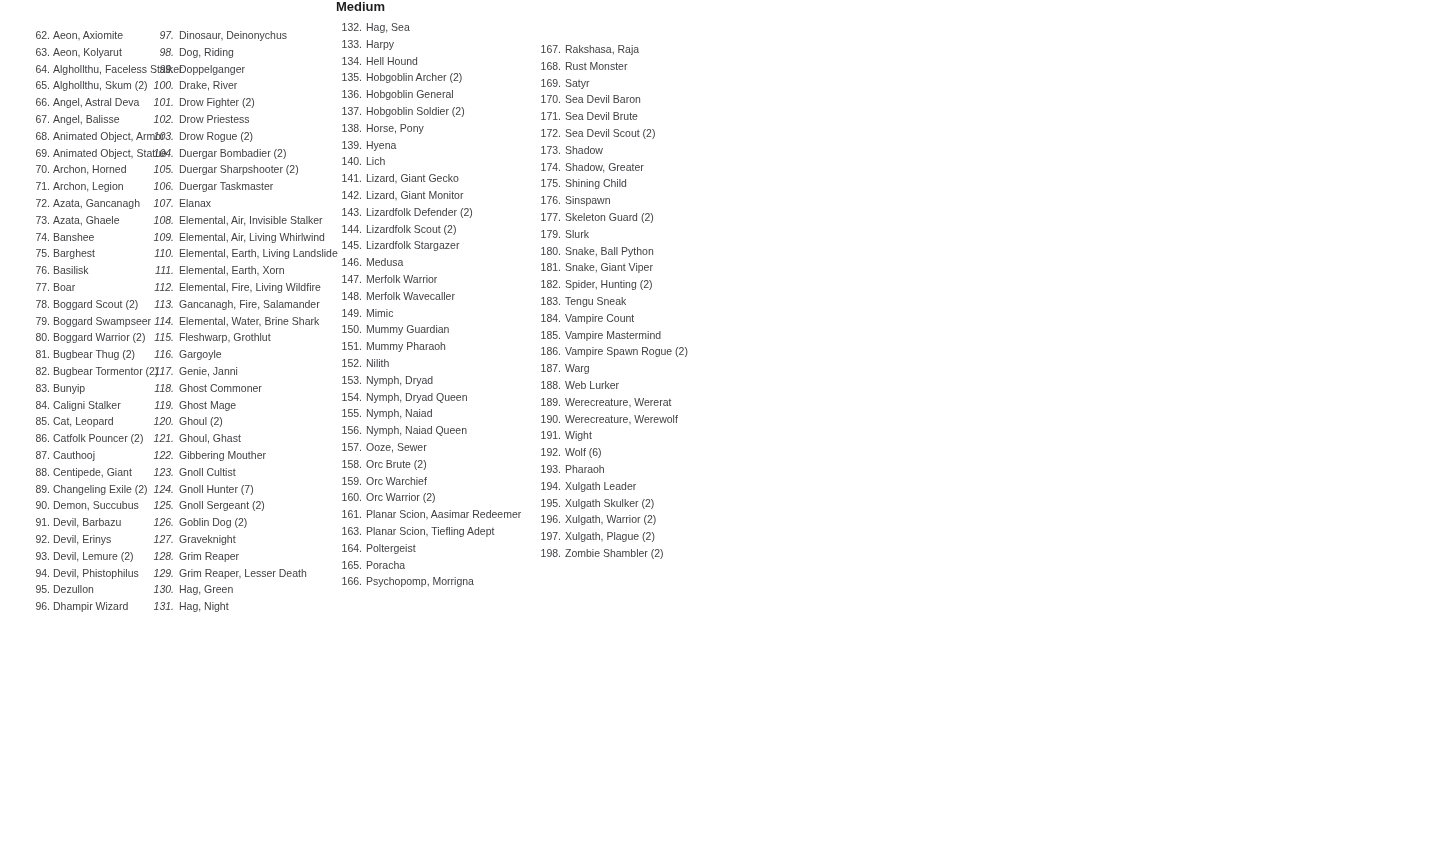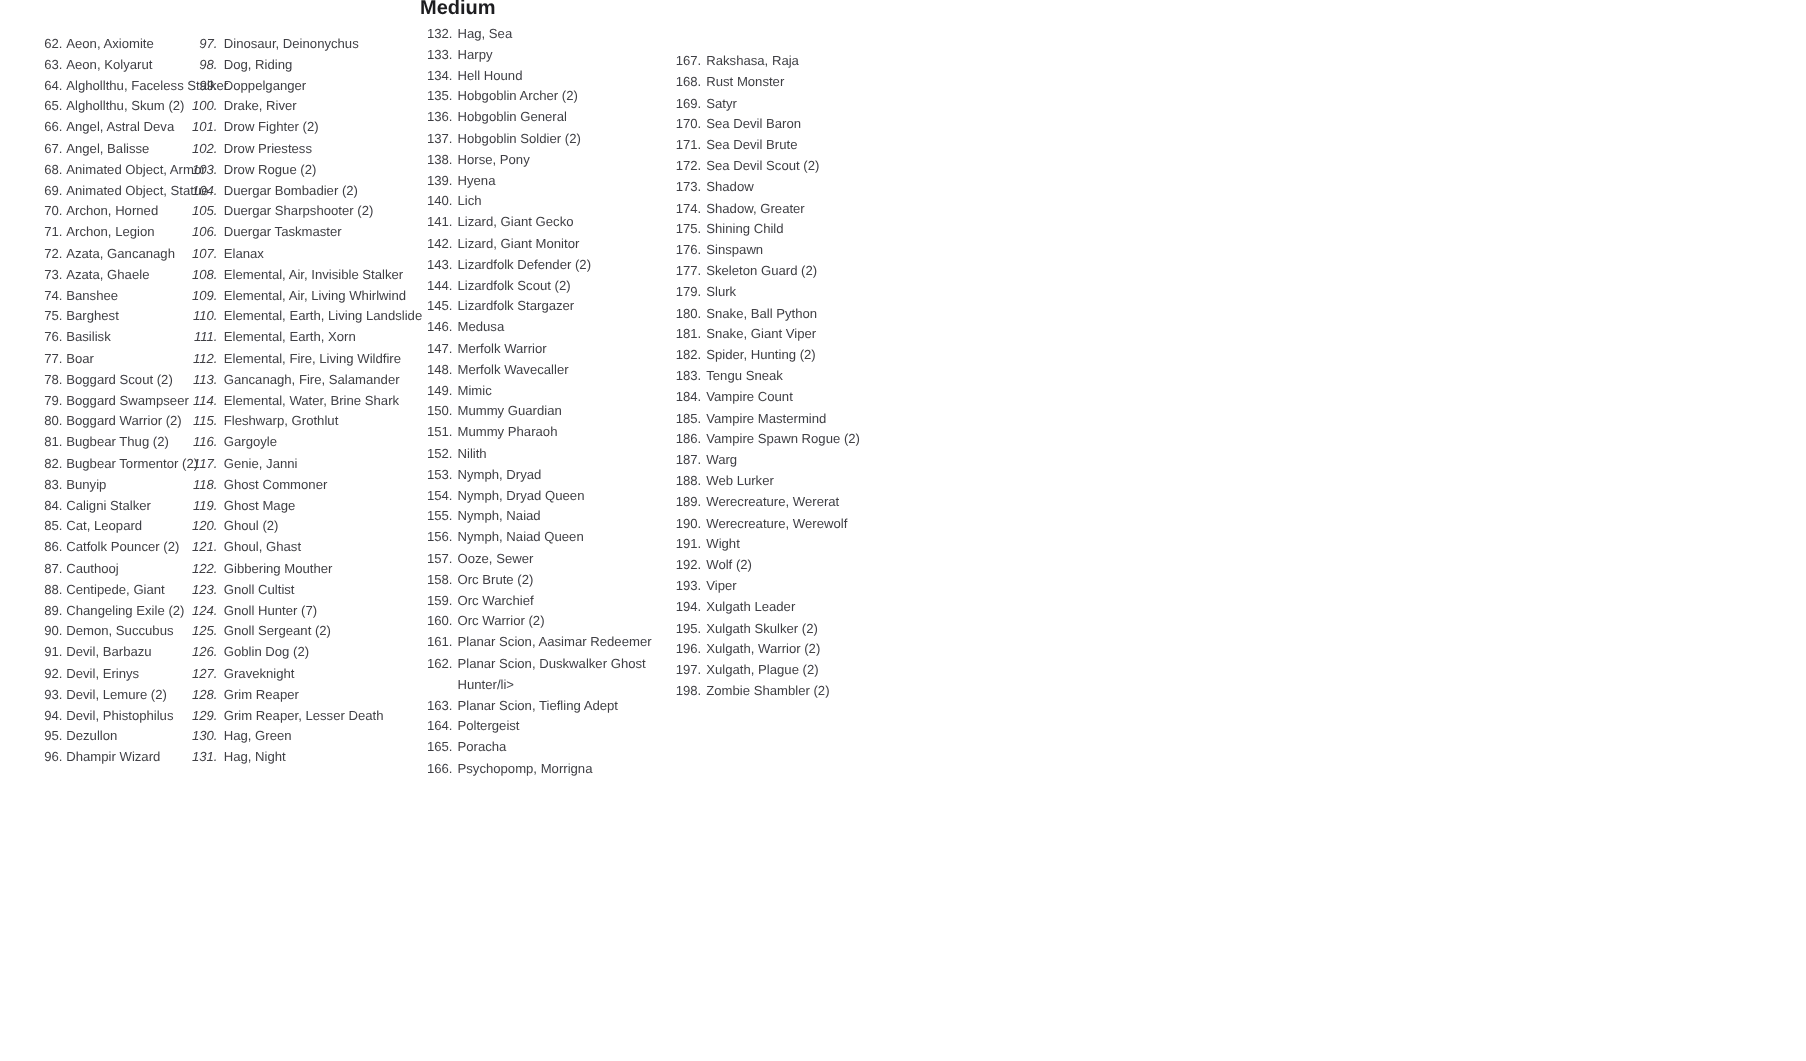--- a/index.html
+++ b/index.html
@@ -17,21 +17,21 @@
     position: relative;
     width: 1445px;
     height: 849px;
     background: #ffffff;
   }
   .section-heading {
     position: absolute;
     left: 336px;
     top: 0px;
     margin: 0;
-    font-size: 16px;
+    font-size: 13px;
     line-height: 13px;
     font-weight: 700;
     color: #1d1d20;
     white-space: nowrap;
   }
   ol.col {
     position: absolute;
     margin: 0;
     padding: 0;
     list-style: none;
@@ -465,25 +465,20 @@
       </li>
       <li class="row">
         <span class="num">160.</span>
         <span class="label">Orc Warrior (2)</span>
       </li>
       <li class="row">
         <span class="num">161.</span>
         <span class="label">Planar Scion, Aasimar Redeemer</span>
       </li>
       <li class="row">
-        <span class="num">162.</span>
-        <span class="label">Planar Scion, Duskwalker Ghost
-Hunter/li&gt;</span>
-      </li>
-      <li class="row">
         <span class="num">163.</span>
         <span class="label">Planar Scion, Tiefling Adept</span>
       </li>
       <li class="row">
         <span class="num">164.</span>
         <span class="label">Poltergeist</span>
       </li>
       <li class="row">
         <span class="num">165.</span>
         <span class="label">Poracha</span>
@@ -585,25 +580,25 @@
       <li class="row">
         <span class="num">190.</span>
         <span class="label">Werecreature, Werewolf</span>
       </li>
       <li class="row">
         <span class="num">191.</span>
         <span class="label">Wight</span>
       </li>
       <li class="row">
         <span class="num">192.</span>
-        <span class="label">Wolf (2)</span>
+        <span class="label">Wolf (6)</span>
       </li>
       <li class="row">
         <span class="num">193.</span>
-        <span class="label">Viper</span>
+        <span class="label">Pharaoh</span>
       </li>
       <li class="row">
         <span class="num">194.</span>
         <span class="label">Xulgath Leader</span>
       </li>
       <li class="row">
         <span class="num">195.</span>
         <span class="label">Xulgath Skulker (2)</span>
       </li>
       <li class="row">

